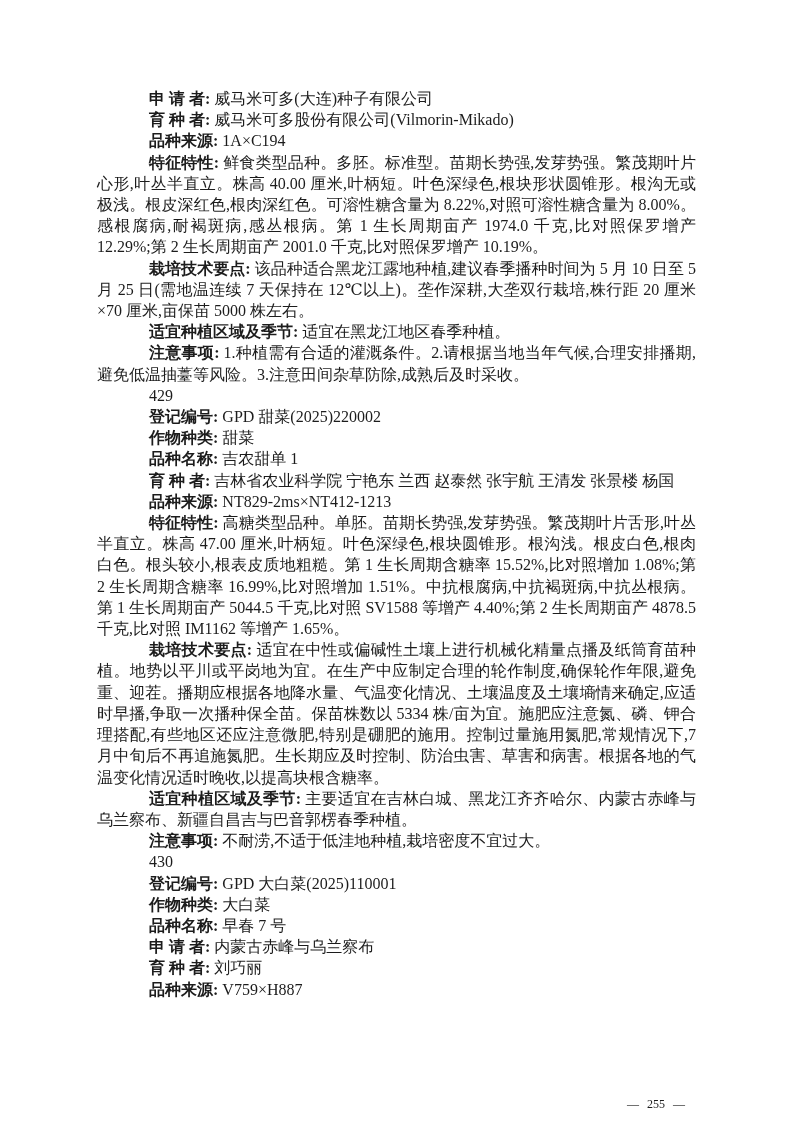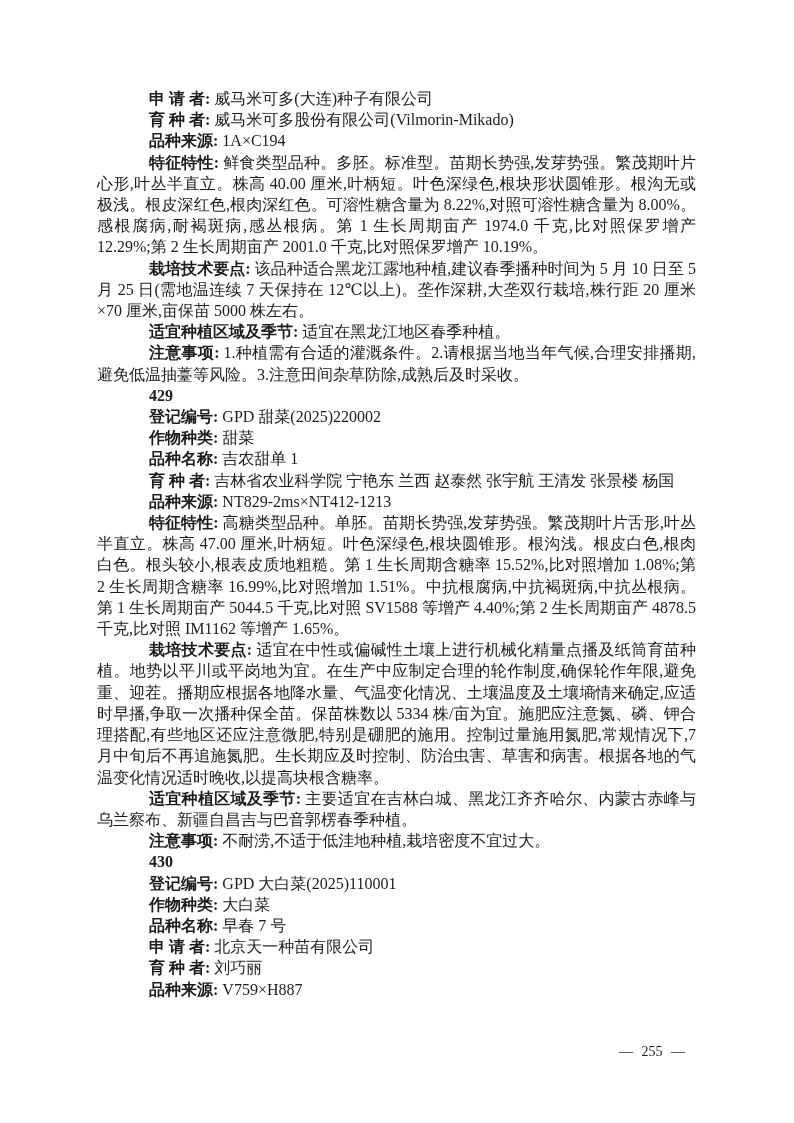--- a/index.html
+++ b/index.html
@@ -32,27 +32,27 @@
   .content p {
     margin: 0;
     padding: 0;
     text-indent: 52px;
   }
   .para-label {
     font-weight: bold;
     margin-right: 4px;
   }
   .entry-no {
-    font-weight: bold;
+    font-weight: normal;
   }
   .page-number {
     position: absolute;
-    top: 1042px;
+    top: 1094px;
     right: 109px;
-    font-size: 14px;
+    font-size: 12px;
     line-height: 20px;
     word-spacing: 5px;
     color: #1c1c1c;
     text-align: center;
   }
 </style>
 </head>
 <body>
 
 <div class="page">
@@ -76,20 +76,20 @@
     <p><span class="para-label">特征特性:</span><span>高糖类型品种。单胚。苗期长势强,发芽势强。繁茂期叶片舌形,叶丛半直立。株高 47.00 厘米,叶柄短。叶色深绿色,根块圆锥形。根沟浅。根皮白色,根肉白色。根头较小,根表皮质地粗糙。第 1 生长周期含糖率 15.52%,比对照增加 1.08%;第 2 生长周期含糖率 16.99%,比对照增加 1.51%。中抗根腐病,中抗褐斑病,中抗丛根病。第 1 生长周期亩产 5044.5 千克,比对照 SV1588 等增产 4.40%;第 2 生长周期亩产 4878.5 千克,比对照 IM1162 等增产 1.65%。</span></p>
     <p><span class="para-label">栽培技术要点:</span><span>适宜在中性或偏碱性土壤上进行机械化精量点播及纸筒育苗种植。地势以平川或平岗地为宜。在生产中应制定合理的轮作制度,确保轮作年限,避免重、迎茬。播期应根据各地降水量、气温变化情况、土壤温度及土壤墒情来确定,应适时早播,争取一次播种保全苗。保苗株数以 5334 株/亩为宜。施肥应注意氮、磷、钾合理搭配,有些地区还应注意微肥,特别是硼肥的施用。控制过量施用氮肥,常规情况下,7 月中旬后不再追施氮肥。生长期应及时控制、防治虫害、草害和病害。根据各地的气温变化情况适时晚收,以提高块根含糖率。</span></p>
     <p><span class="para-label">适宜种植区域及季节:</span><span>主要适宜在吉林白城、黑龙江齐齐哈尔、内蒙古赤峰与乌兰察布、新疆自昌吉与巴音郭楞春季种植。</span></p>
     <p><span class="para-label">注意事项:</span><span>不耐涝,不适于低洼地种植,栽培密度不宜过大。</span></p>
 
     <p class="entry-no"><span>430</span></p>
 
     <p><span class="para-label">登记编号:</span><span>GPD 大白菜(2025)110001</span></p>
     <p><span class="para-label">作物种类:</span><span>大白菜</span></p>
     <p><span class="para-label">品种名称:</span><span>早春 7 号</span></p>
-    <p><span class="para-label">申 请 者:</span><span>北京天一种苗有限公司</span></p>
+    <p><span class="para-label">申 请 者:</span><span>内蒙古赤峰与乌兰察布</span></p>
     <p><span class="para-label">育 种 者:</span><span>刘巧丽</span></p>
     <p><span class="para-label">品种来源:</span><span>V759×H887</span></p>
 
   </div>
 
   <div class="page-number">— 255 —</div>
 </div>
 
 </body></html>

